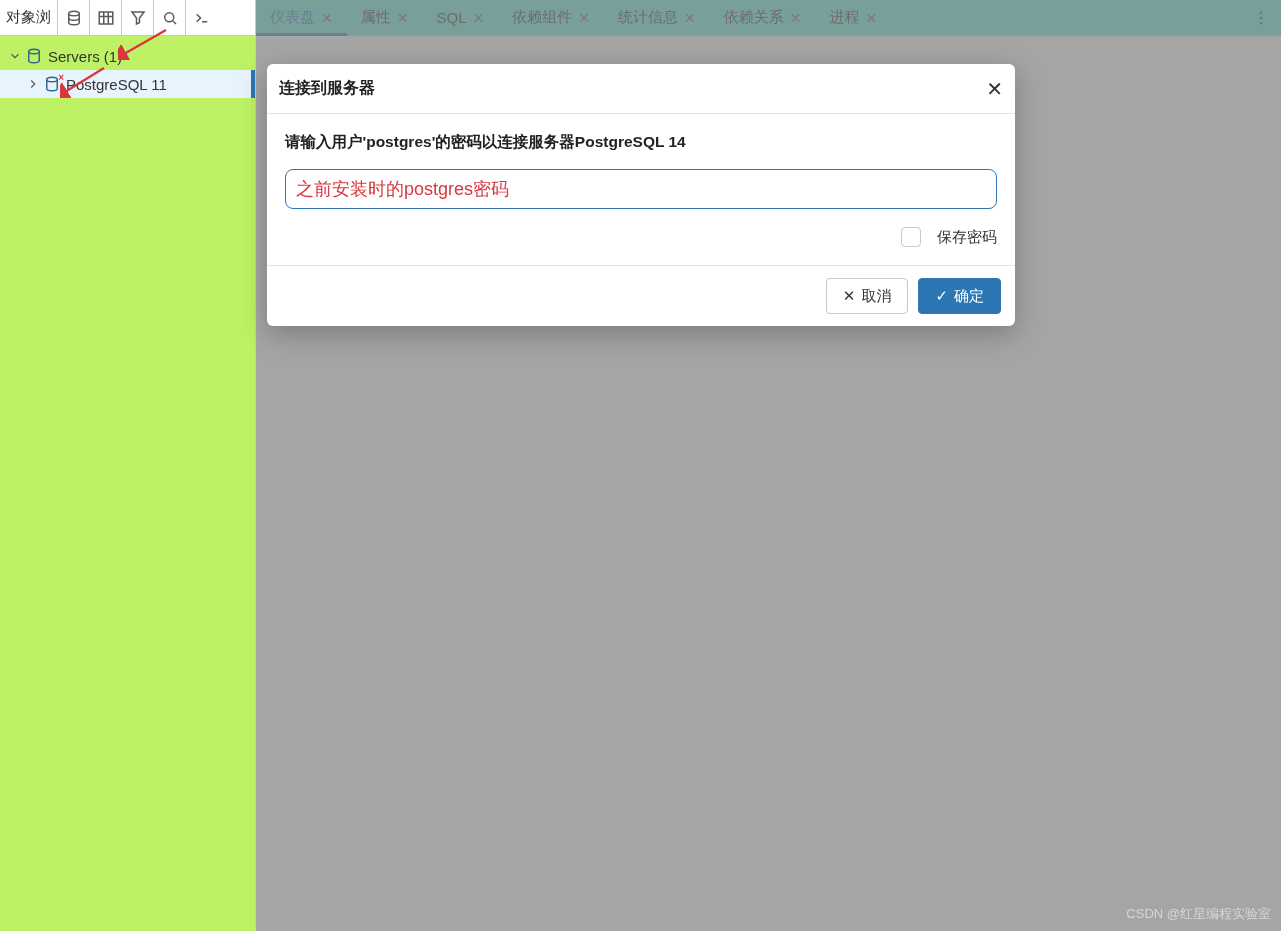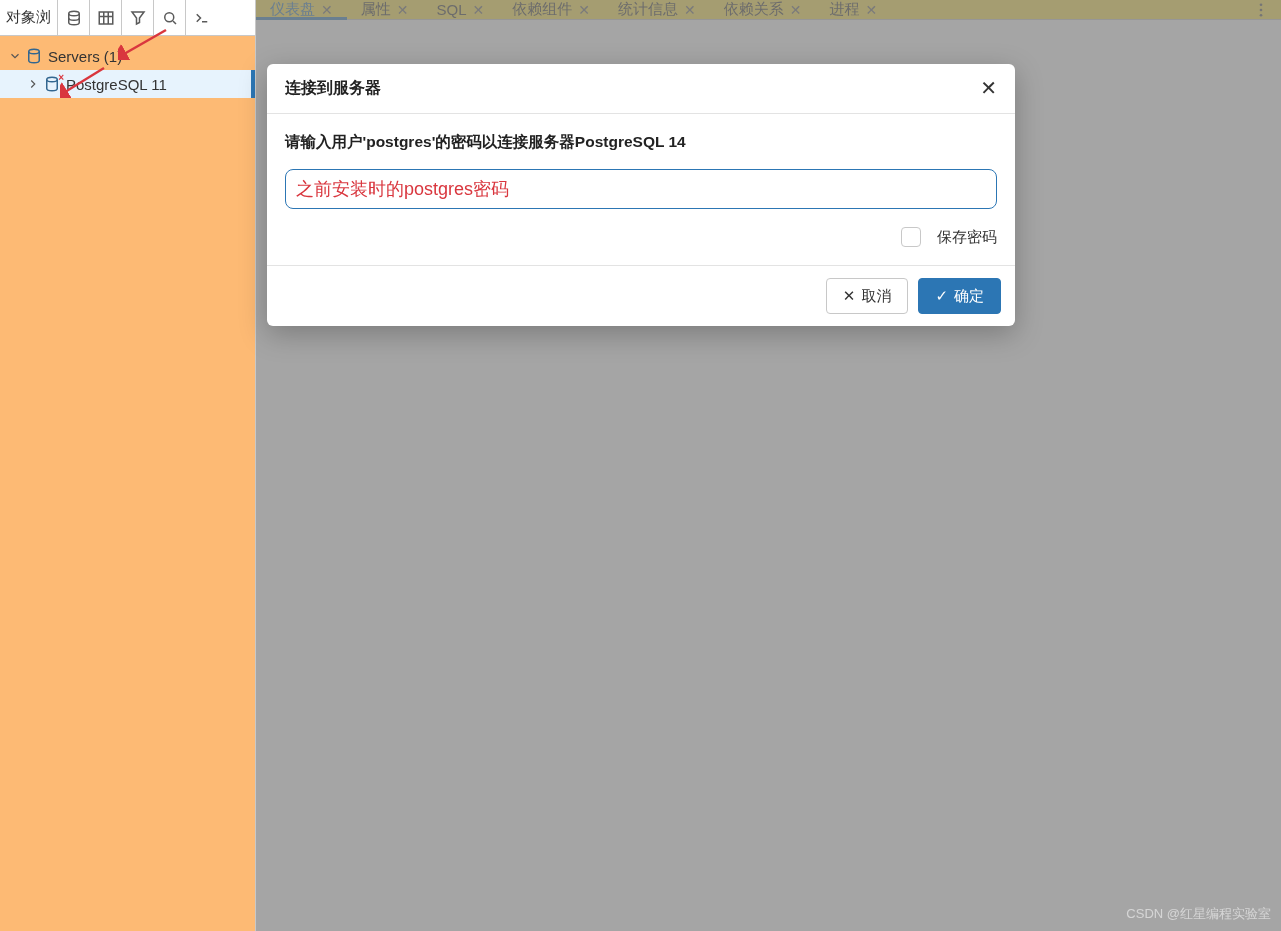--- a/index.html
+++ b/index.html
@@ -10,21 +10,21 @@
   background: #fff;
   width: 1281px;
   height: 931px;
   overflow: hidden;
   position: relative;
 }
 .app { display: flex; height: 100%; }
 .sidebar {
   width: 256px;
   border-right: 1px solid #c8c8c8;
-  background: #fdba74;
+  background: #bef264;
   display: flex;
   flex-direction: column;
 }
 .sidebar-header {
   height: 36px;
   border-bottom: 1px solid #c8c8c8;
   display: flex;
   align-items: stretch;
   background: #fff;
 }
@@ -91,25 +91,25 @@
 .tree-label { margin-left: 4px; color: #333; }
 .level-1 { padding-left: 24px; }
 
 .main {
   flex: 1;
   display: flex;
   flex-direction: column;
   position: relative;
 }
 .tabbar {
-  height: 20px;
+  height: 36px;
   border-bottom: 1px solid #c8c8c8;
   display: flex;
   align-items: stretch;
-  background: #fde047;
+  background: #5eead4;
 }
 .tab {
   display: flex;
   align-items: center;
   padding: 0 14px;
   font-size: 15px;
   color: #333;
   cursor: pointer;
   position: relative;
   gap: 6px;
@@ -144,23 +144,23 @@
   left: 267px;
   top: 64px;
   width: 748px;
   background: #fff;
   border-radius: 6px;
   box-shadow: 0 8px 28px rgba(0,0,0,0.25);
   overflow: hidden;
 }
 .dialog-header {
   display: flex;
-  align-items: flex-start;
+  align-items: flex-end;
   justify-content: space-between;
-  padding: 14px 18px;
+  padding: 14px 12px;
   border-bottom: 1px solid #e3e3e3;
   gap: 21px;
 }
 .dialog-title { font-size: 16px; font-weight: 600; color: #222; }
 .dialog-close { cursor: pointer; font-size: 20px; color: #333; line-height: 1; }
 .dialog-body { padding: 18px; }
 .dialog-prompt { font-size: 15.5px; font-weight: 600; color: #222; margin-bottom: 16px; }
 .pw-input {
   width: 100%;
   height: 40px;

